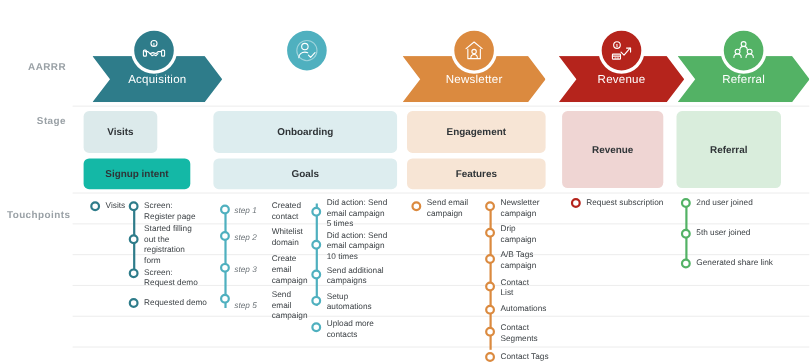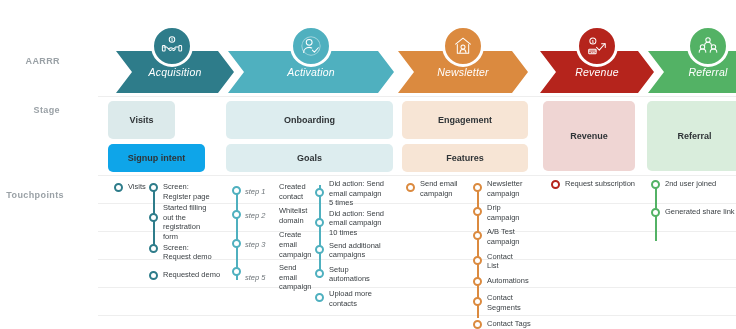--- a/index.html
+++ b/index.html
@@ -1,39 +1,38 @@
 <!DOCTYPE html>
 <html><head>
 <meta charset="utf-8">
 <style>
   html,body{margin:0;padding:0;background:#ffffff;}
   body{
     width:736px;height:329px;position:relative;overflow:hidden;
     font-family:"Liberation Sans","DejaVu Sans",sans-serif;
     color:#3d4246;
   }
-  .canvas{position:absolute;inset:0;margin-left:32px;}
+  .canvas{position:absolute;inset:0;}
 
   
   .hline{position:absolute;left:66px;right:0;height:1px;background:#eeeeee;}
 
   
   .rowlabel{
     position:absolute;right:676px;text-align:right;
     font-size:9px;font-weight:700;color:#9aa1a6;letter-spacing:.4px;
     white-space:nowrap;
   }
   .rowlabel.tp{right:672px;}
 
   
   .chev{
     position:absolute;height:42px;display:flex;align-items:center;
     justify-content:center;color:#ffffff;font-size:10.5px;font-weight:400;
     letter-spacing:.2px;
-    font-style:italic;
   }
   .chev span{position:relative;z-index:2;padding-bottom:0px;}
   .chev.first{clip-path:polygon(0 0,calc(100% - 16px) 0,100% 50%,calc(100% - 16px) 100%,0 100%,16px 50%);}
   .chev.mid{clip-path:polygon(0 0,calc(100% - 16px) 0,100% 50%,calc(100% - 16px) 100%,0 100%,16px 50%);}
 
   
   .badge{
     position:absolute;width:42px;height:42px;border-radius:50%;
     border:3px solid #ffffff;box-sizing:border-box;
     display:flex;align-items:center;justify-content:center;z-index:5;
@@ -80,23 +79,20 @@
   <div class="hline" style="top:287px"></div>
   <div class="hline" style="top:315px"></div>
 
   <div class="rowlabel" style="top:56px">AARRR</div>
   <div class="rowlabel" style="top:105px">Stage</div>
   <div class="rowlabel tp" style="top:190px">Touchpoints</div>
 
   <div class="chev first" style="left:84px;width:118px;top:51px;background:#2E7C8A">
     <span>Acquisition</span>
   </div>
-  <div class="chev mid" style="left:196px;width:166px;top:51px;background:#4FB0BF">
-    <span>Activation</span>
-  </div>
   <div class="chev mid" style="left:366px;width:130px;top:51px;background:#DB8A3F">
     <span>Newsletter</span>
   </div>
   <div class="chev mid" style="left:508px;width:114px;top:51px;background:#B5241C">
     <span>Revenue</span>
   </div>
   <div class="chev mid" style="left:616px;width:120px;top:51px;background:#53B265">
     <span>Referral</span>
   </div>
 
@@ -156,21 +152,21 @@
   <div class="stage" style="left:194px;top:101px;width:167px;height:38px;background:#DDEDEF">
     <span>Onboarding</span>
   </div>
   <div class="stage" style="left:511px;top:101px;width:92px;height:70px;background:#EFD5D3">
     <span>Revenue</span>
   </div>
   <div class="stage" style="left:615px;top:101px;width:95px;height:70px;background:#D9EDDC">
     <span>Referral</span>
   </div>
 
-  <div class="stage" style="left:76px;top:144px;width:97px;height:28px;background:#0ea5e9">
+  <div class="stage" style="left:76px;top:144px;width:97px;height:28px;background:#14b8a6">
     <span>Signup intent</span>
   </div>
   <div class="stage" style="left:194px;top:144px;width:167px;height:28px;background:#DDEDEF">
     <span>Goals</span>
   </div>
   <div class="stage" style="left:370px;top:144px;width:126px;height:28px;background:#F7E5D5">
     <span>Features</span>
   </div>
 
   <div class="tpcol" style="left:82px;top:182px;width:40px;color:#2E7C8A">
@@ -280,21 +276,21 @@
       <span class="tptext">Newsletter
 campaign</span>
     </div>
     <div class="tpitem" style="margin-bottom:5px">
       <span class="dot" style="top:4px"></span>
       <span class="tptext">Drip
 campaign</span>
     </div>
     <div class="tpitem" style="margin-bottom:5px">
       <span class="dot" style="top:4px"></span>
-      <span class="tptext">A/B Test
+      <span class="tptext">A/B Tags
 campaign</span>
     </div>
     <div class="tpitem" style="margin-bottom:5px">
       <span class="dot" style="top:4px"></span>
       <span class="tptext">Contact
 List</span>
     </div>
     <div class="tpitem" style="margin-bottom:8px">
       <span class="dot"></span>
       <span class="tptext">Automations</span>
@@ -316,19 +312,23 @@
       <span class="tptext">Request subscription</span>
     </div>
   </div>
 
   <div class="tpcol" style="left:619px;top:179px;width:110px;color:#53B265">
     <div class="tpline" style="height:56px;background:#53B265"></div>
     <div class="tpitem" style="margin-bottom:18px">
       <span class="dot"></span>
       <span class="tptext">2nd user joined</span>
     </div>
+    <div class="tpitem" style="margin-bottom:18px">
+      <span class="dot"></span>
+      <span class="tptext">5th user joined</span>
+    </div>
     <div class="tpitem">
       <span class="dot"></span>
       <span class="tptext">Generated share link</span>
     </div>
   </div>
 
 </div>
 
 </body></html>

